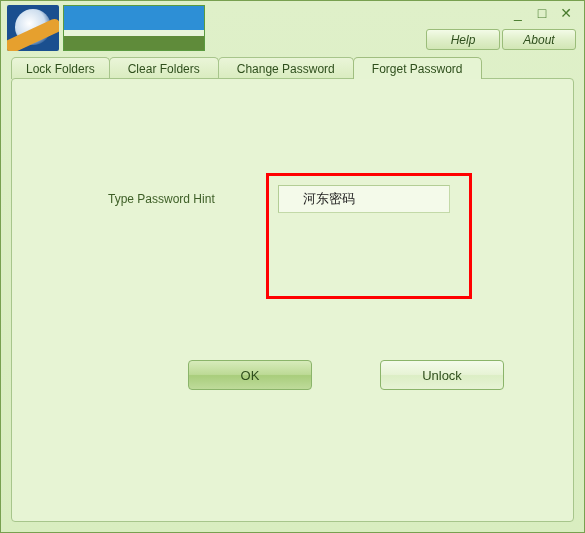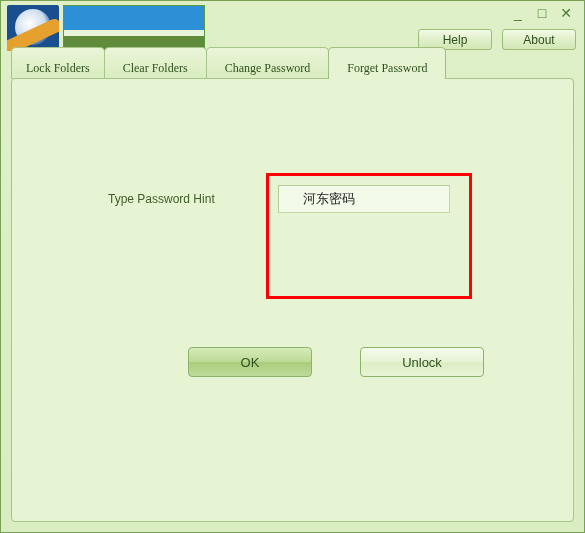--- a/index.html
+++ b/index.html
@@ -77,22 +77,23 @@
     display: flex;
     gap: 8px;
     align-items: center;
     color: #477a2c;
     font-size: 14px;
     padding-right: 6px;
   }
   .wc-btn { cursor: default; width: 16px; text-align: center; }
   .header-btns {
     display: flex;
-    gap: 10px;
+    gap: 2px;
     padding-right: 4px;
+    font-style: italic;
   }
   .hdr-btn {
     width: 74px;
     height: 21px;
     background: linear-gradient(to bottom, #f3fbe7 0%, #e0efca 50%, #d2e6b5 100%);
     border: 1px solid #9bbd7a;
     border-radius: 3px;
     font-size: 12px;
     color: #2f4f1d;
     display: flex;
@@ -103,34 +104,33 @@
   .tabstrip {
     display: flex;
     align-items: flex-end;
     gap: 0;
     padding: 0 10px;
     margin-top: 4px;
     position: relative;
     height: 24px;
   }
   .tab {
-    padding: 13px 18px 3px 18px;
+    padding: 4px 18px 3px 18px;
     font-size: 12px;
     color: #2f4f1d;
     border: 1px solid #a7c58b;
     border-bottom: none;
     border-top-left-radius: 5px;
     border-top-right-radius: 5px;
     background: linear-gradient(to bottom, #eaf5d8, #d9ecbf);
     margin-right: -1px;
     position: relative;
     z-index: 1;
     cursor: default;
     white-space: nowrap;
-    font-family: Liberation Serif, serif;
   }
   .tab.clipped { padding-left:14px; padding-right:14px;}
   .tab.active {
     background: #e6f4d3;
     z-index: 3;
     border-color: #a0be80;
   }
   .content-frame {
     position: absolute;
     top: 77px;
@@ -174,24 +174,24 @@
     position: absolute;
     border: 3px solid #ff0000;
     top: 94px;
     left: 254px;
     width: 206px;
     height: 126px;
     pointer-events: none;
   }
   .button-row {
     position: absolute;
-    top: 268px;
+    top: 281px;
     left: 176px;
     display: flex;
-    gap: 48px;
+    gap: 68px;
   }
   .main-btn {
     width: 124px;
     height: 30px;
     border: 1px solid #8bb46a;
     border-radius: 4px;
     font-size: 13px;
     color: #2f4f1d;
     display: flex;
     align-items: center;

